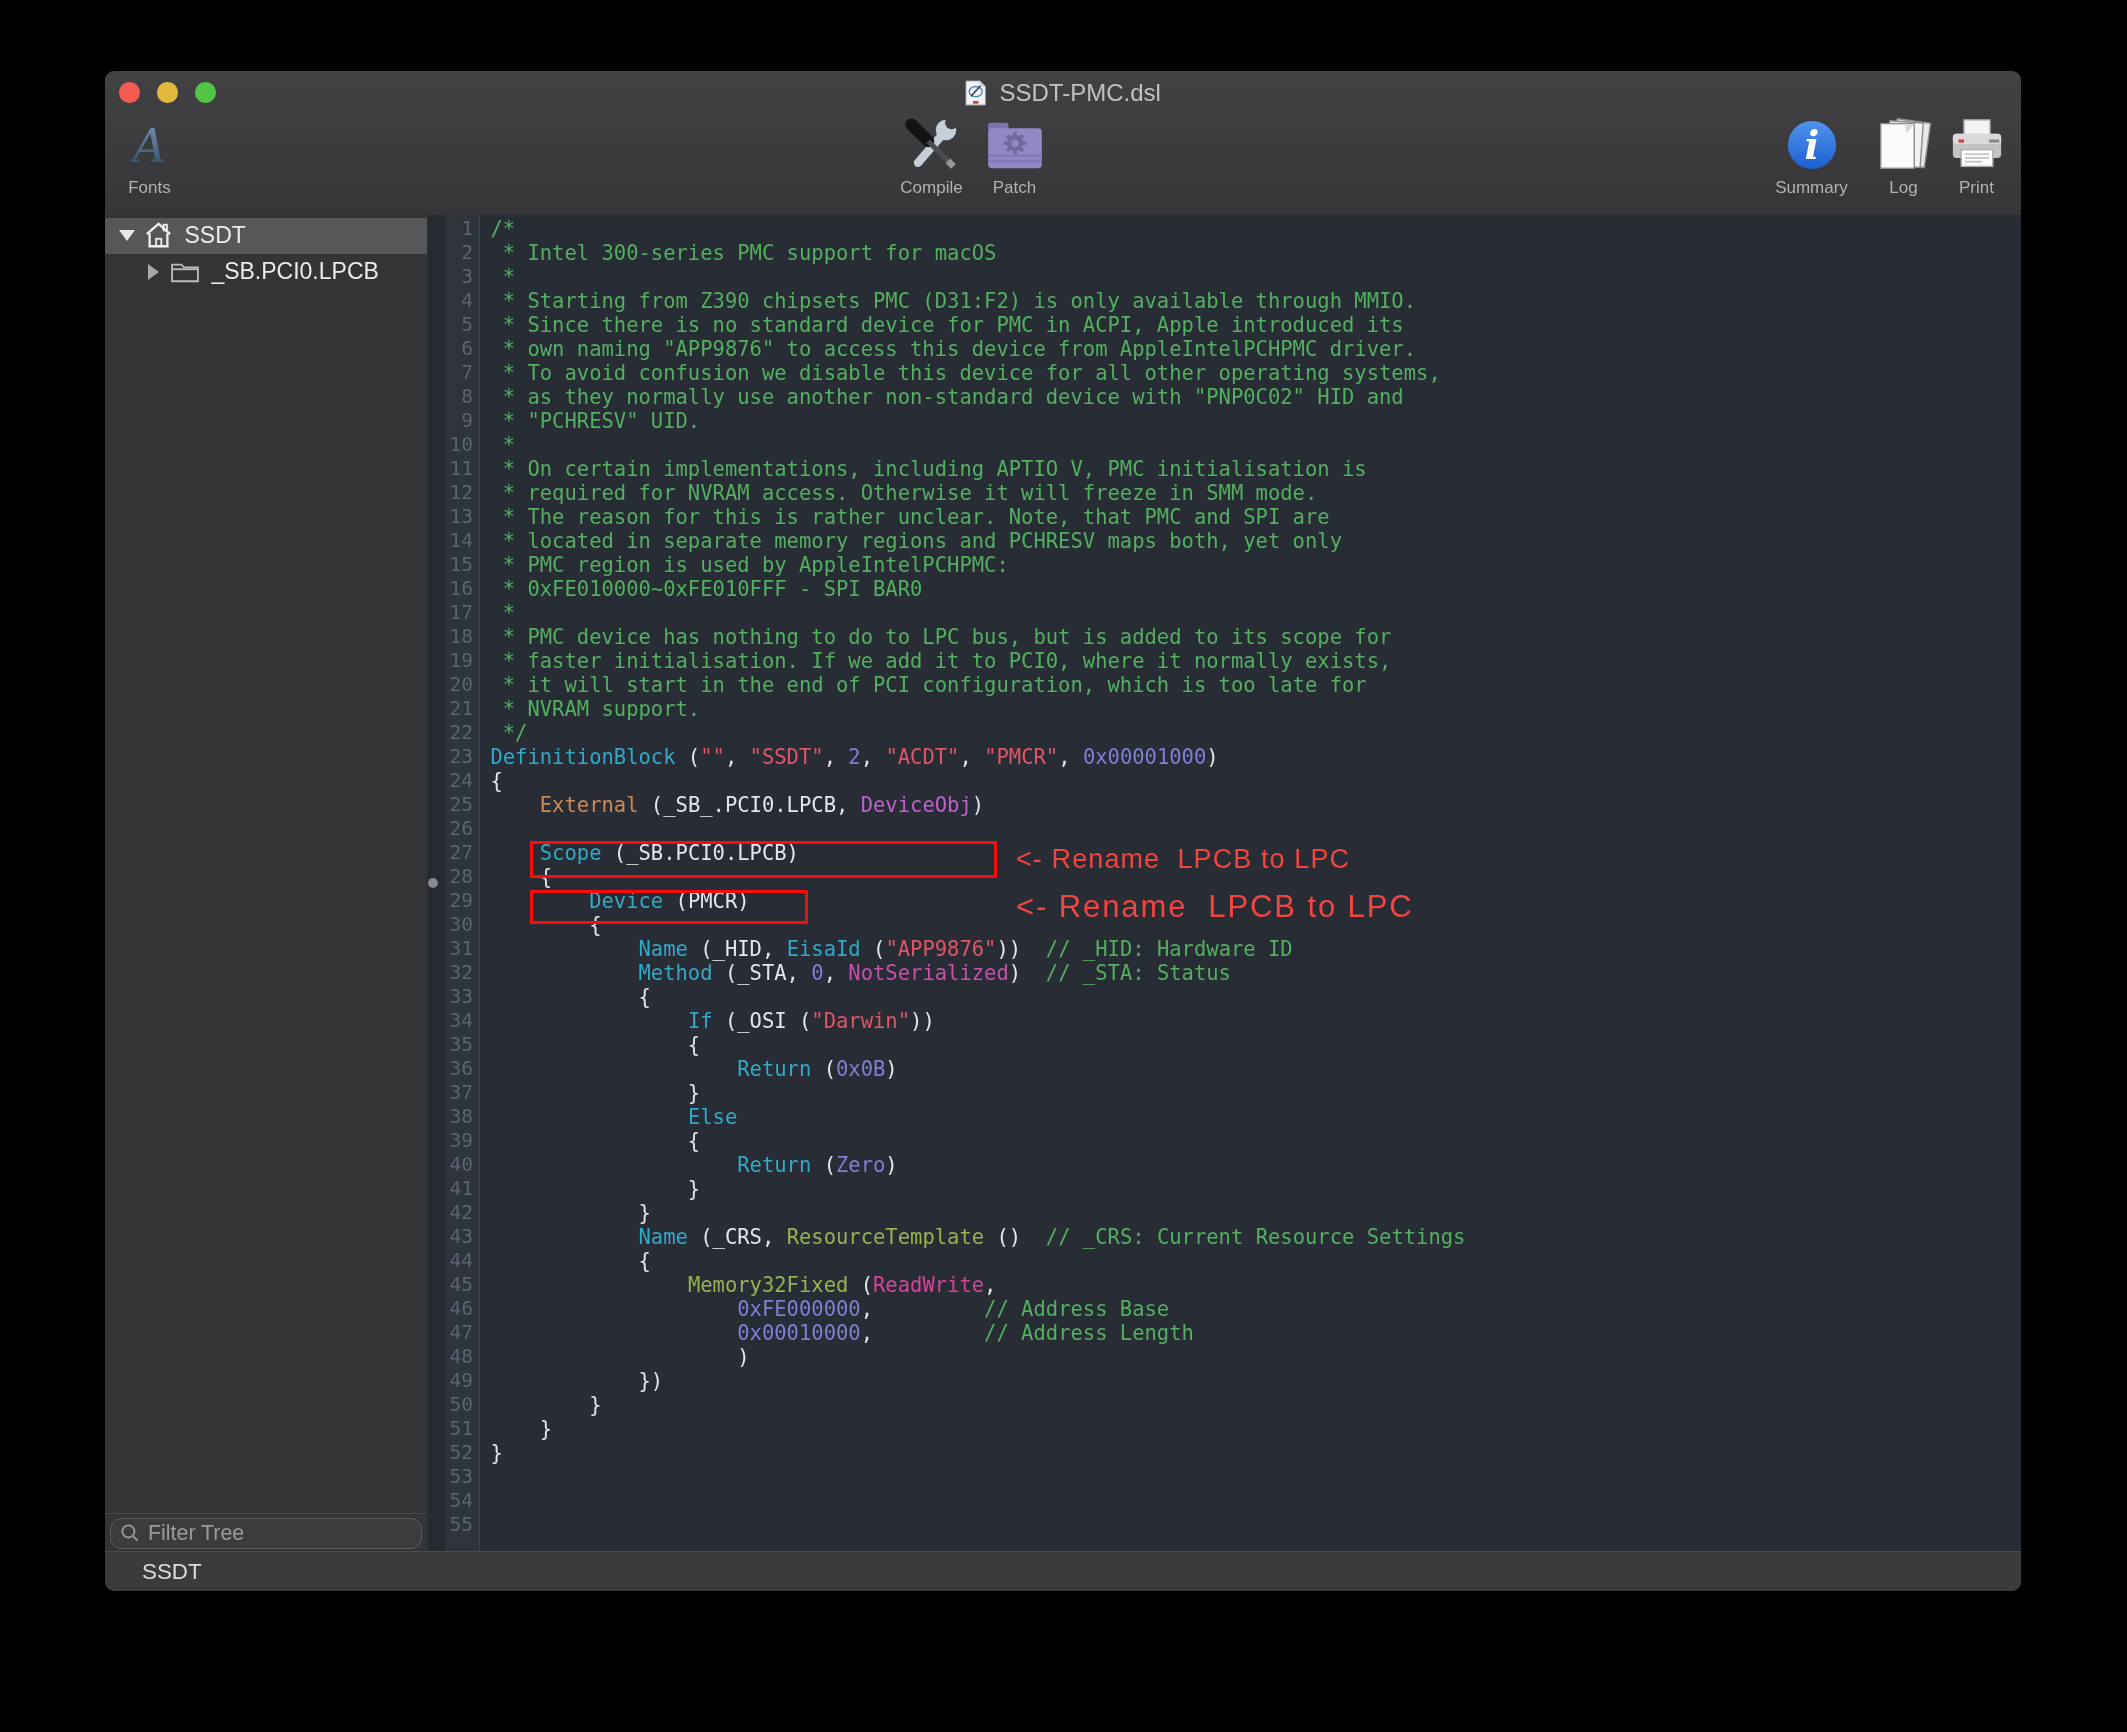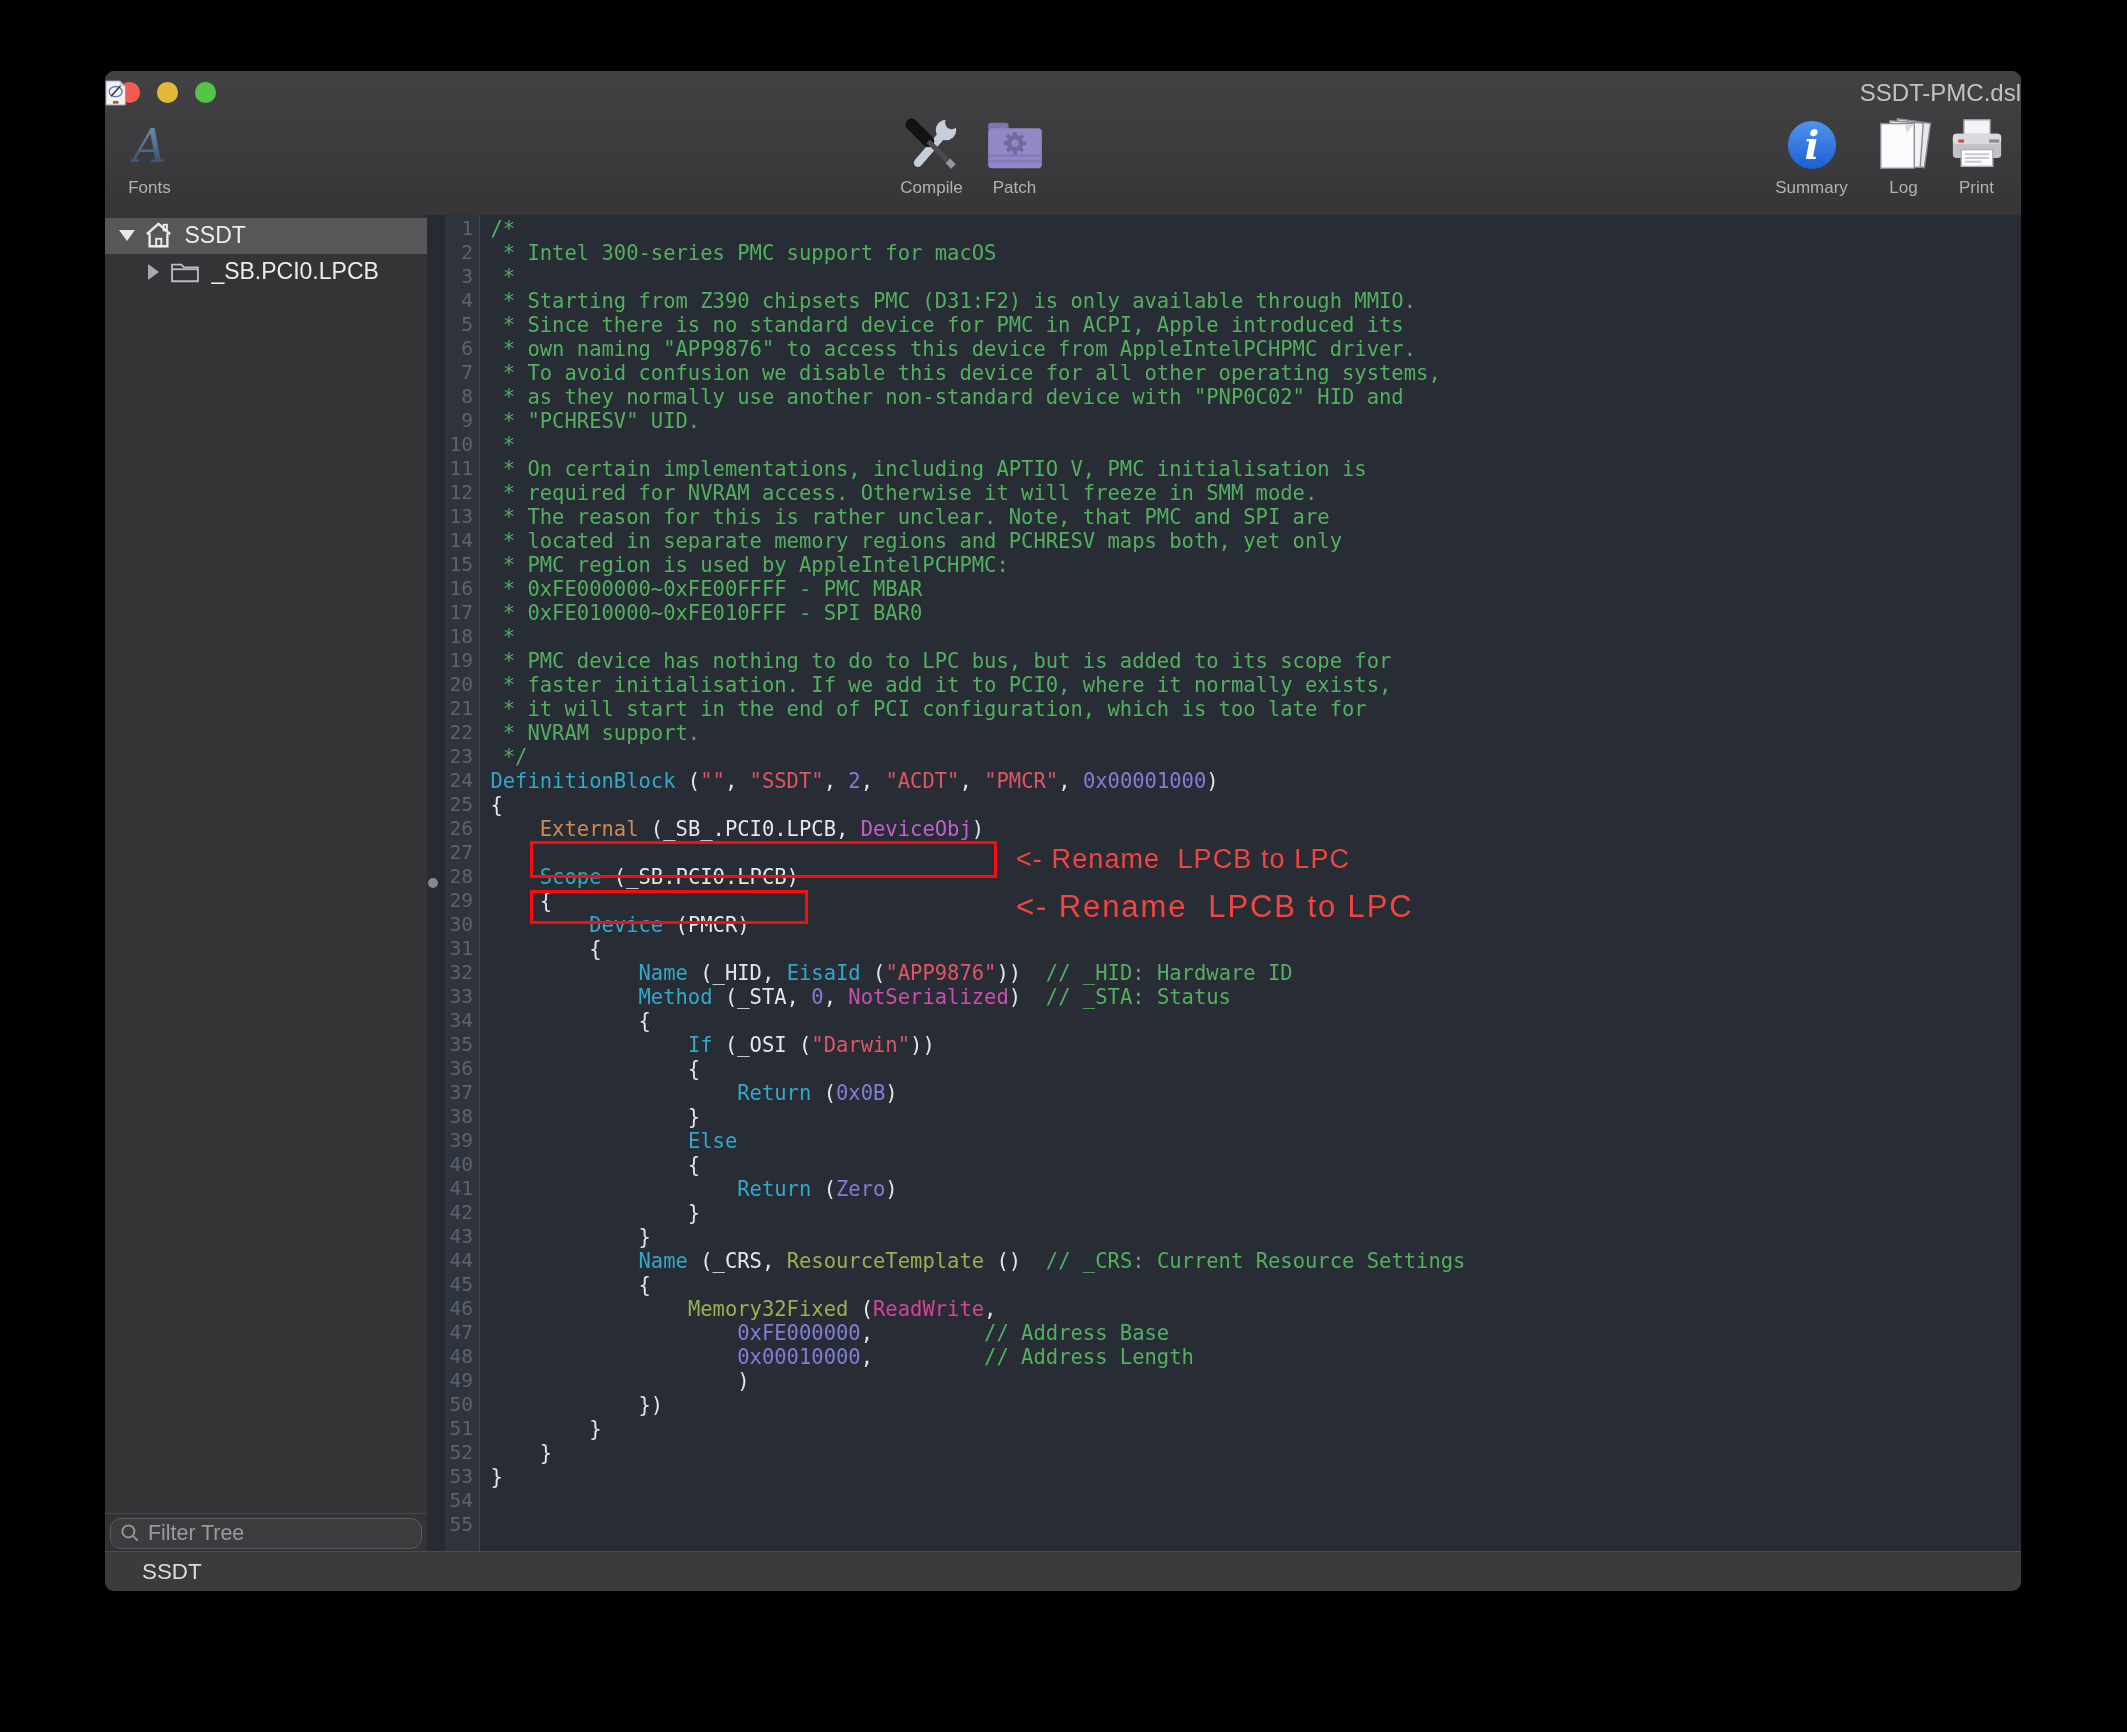--- a/index.html
+++ b/index.html
@@ -1,20 +1,20 @@
 <!DOCTYPE html>
 <html style="font-size:15px"><head>
 <meta charset="utf-8">
 <style>
   html,body{margin:0;padding:0;background:#000;width:2127px;height:1732px;position:relative;font-family:"Liberation Sans",sans-serif;}
   .window{position:absolute;left:105px;top:71px;width:1916px;height:1520px;border-radius:9.3px;overflow:hidden;background:#272c35;}
   .toolbar{position:absolute;left:0;top:0;width:100%;height:144px;background:linear-gradient(#424244,#363638);border-bottom:0.9px solid #29292b;}
   .traffic{position:absolute;left:14px;top:11.2px;}
   .tl{display:inline-block;width:20.5px;height:20.5px;border-radius:50%;margin-right:17.7px;}
-  .titlegroup{position:absolute;top:7.5px;left:0;width:100%;display:flex;justify-content:space-between;align-items:center;gap:13px;height:28px;}
+  .titlegroup{position:absolute;top:7.5px;left:0;width:100%;display:flex;justify-content:center;align-items:center;gap:13px;height:28px;}
   .title{color:#c2c2c4;font-size:24px;}
   .tbitem{position:absolute;top:47px;text-align:center;}
   .tbitem .ic{height:54px;display:flex;align-items:center;justify-content:center;}
   .tbitem .lbl{margin-top:5.6px;font-size:17px;color:#b2b2b4;}
   .sidebar{position:absolute;left:0;top:144px;width:322px;height:1337px;background:#343436;}
   .srow{position:relative;height:36px;display:flex;align-items:center;color:#ececee;font-size:23px;}
   .srow.sel{background:#57575a;}
   .tri-down{width:0;height:0;border-left:8.4px solid transparent;border-right:8.4px solid transparent;border-top:11.2px solid #e8e8ea;margin-left:14px;}
   .tri-right{width:0;height:0;border-top:8.4px solid transparent;border-bottom:8.4px solid transparent;border-left:11.2px solid #a9a9ad;margin-left:43px;}
   .treeline{position:absolute;left:0;top:1298px;width:100%;height:0.9px;background:#47474a;}
@@ -255,21 +255,20 @@
         <div class="cl"><span class="c"> * own naming "APP9876" to access this device from AppleIntelPCHPMC driver.</span></div>
         <div class="cl"><span class="c"> * To avoid confusion we disable this device for all other operating systems,</span></div>
         <div class="cl"><span class="c"> * as they normally use another non-standard device with "PNP0C02" HID and</span></div>
         <div class="cl"><span class="c"> * "PCHRESV" UID.</span></div>
         <div class="cl"><span class="c"> *</span></div>
         <div class="cl"><span class="c"> * On certain implementations, including APTIO V, PMC initialisation is</span></div>
         <div class="cl"><span class="c"> * required for NVRAM access. Otherwise it will freeze in SMM mode.</span></div>
         <div class="cl"><span class="c"> * The reason for this is rather unclear. Note, that PMC and SPI are</span></div>
         <div class="cl"><span class="c"> * located in separate memory regions and PCHRESV maps both, yet only</span></div>
         <div class="cl"><span class="c"> * PMC region is used by AppleIntelPCHPMC:</span></div>
-        <div class="cl"><span class="c"> * 0xFE000000~0xFE00FFFF - PMC MBAR</span></div>
         <div class="cl"><span class="c"> * 0xFE010000~0xFE010FFF - SPI BAR0</span></div>
         <div class="cl"><span class="c"> *</span></div>
         <div class="cl"><span class="c"> * PMC device has nothing to do to LPC bus, but is added to its scope for</span></div>
         <div class="cl"><span class="c"> * faster initialisation. If we add it to PCI0, where it normally exists,</span></div>
         <div class="cl"><span class="c"> * it will start in the end of PCI configuration, which is too late for</span></div>
         <div class="cl"><span class="c"> * NVRAM support.</span></div>
         <div class="cl"><span class="c"> */</span></div>
         <div class="cl"><span class="k">DefinitionBlock</span><span class="t"> (</span><span class="s">""</span><span class="t">, </span><span class="s">"SSDT"</span><span class="t">, </span><span class="n">2</span><span class="t">, </span><span class="s">"ACDT"</span><span class="t">, </span><span class="s">"PMCR"</span><span class="t">, </span><span class="n">0x00001000</span><span class="t">)</span></div>
         <div class="cl"><span class="t">{</span></div>
         <div class="cl"><span class="t">    </span><span class="e">External</span><span class="t"> (_SB_.PCI0.LPCB, </span><span class="dv">DeviceObj</span><span class="t">)</span></div>

